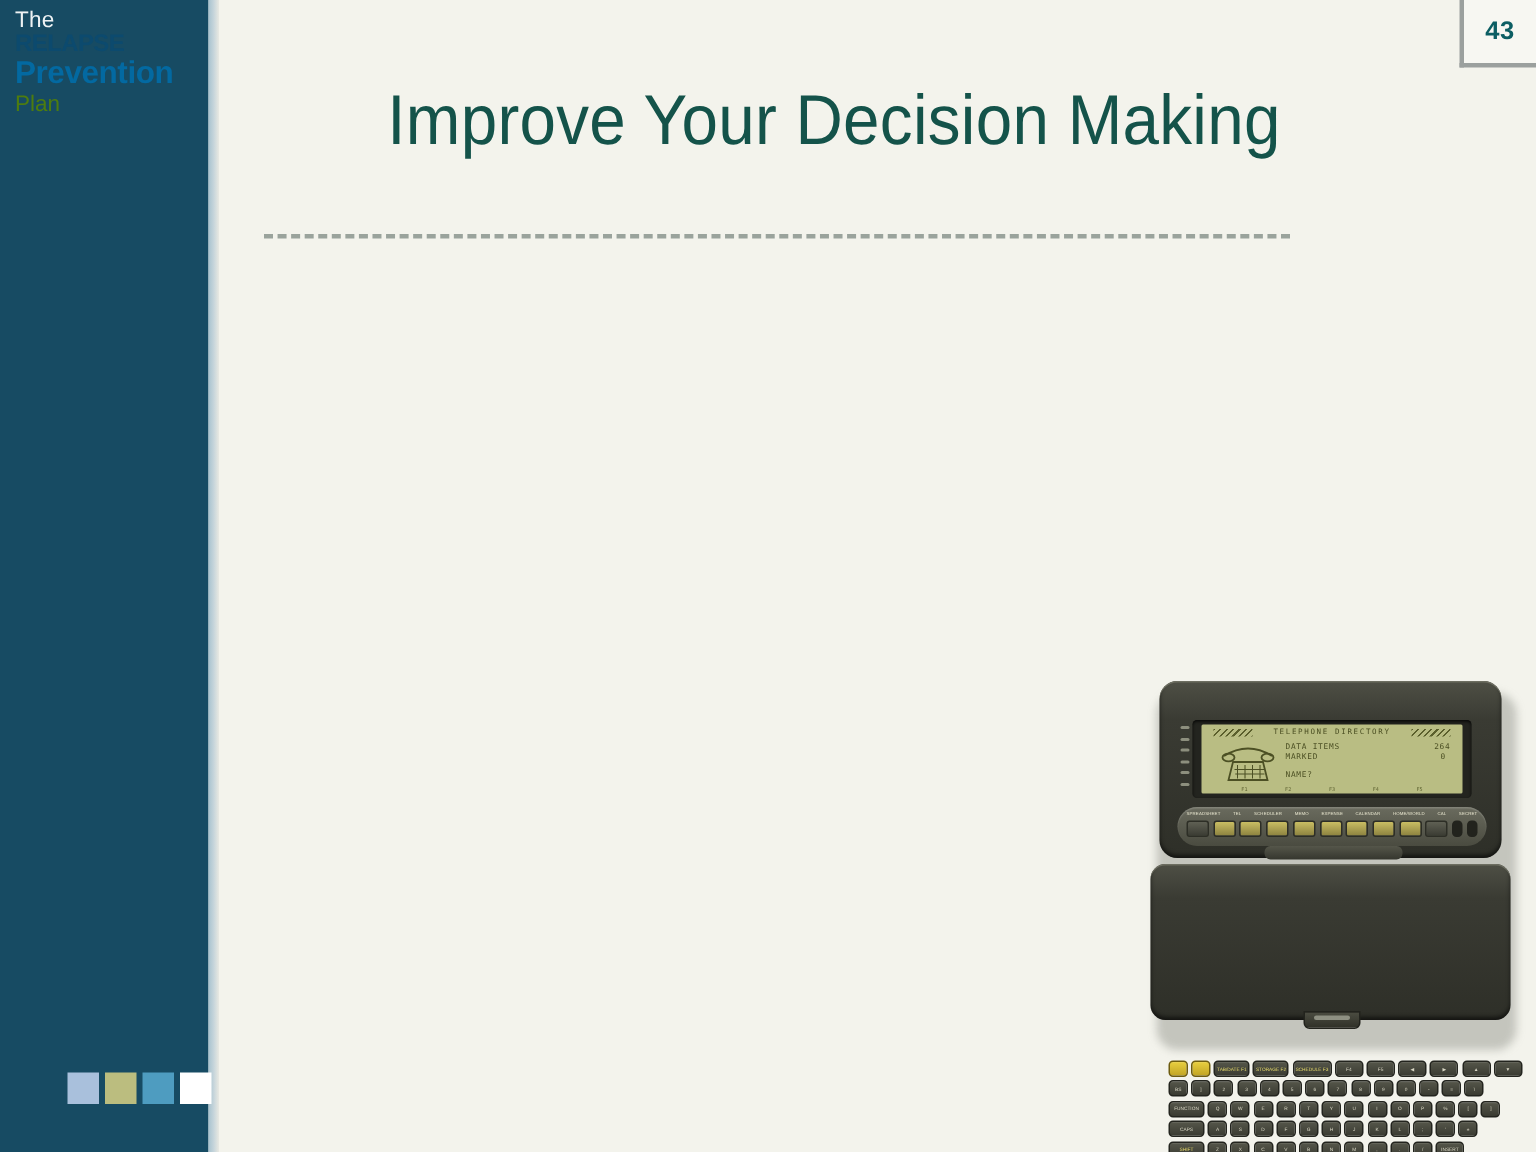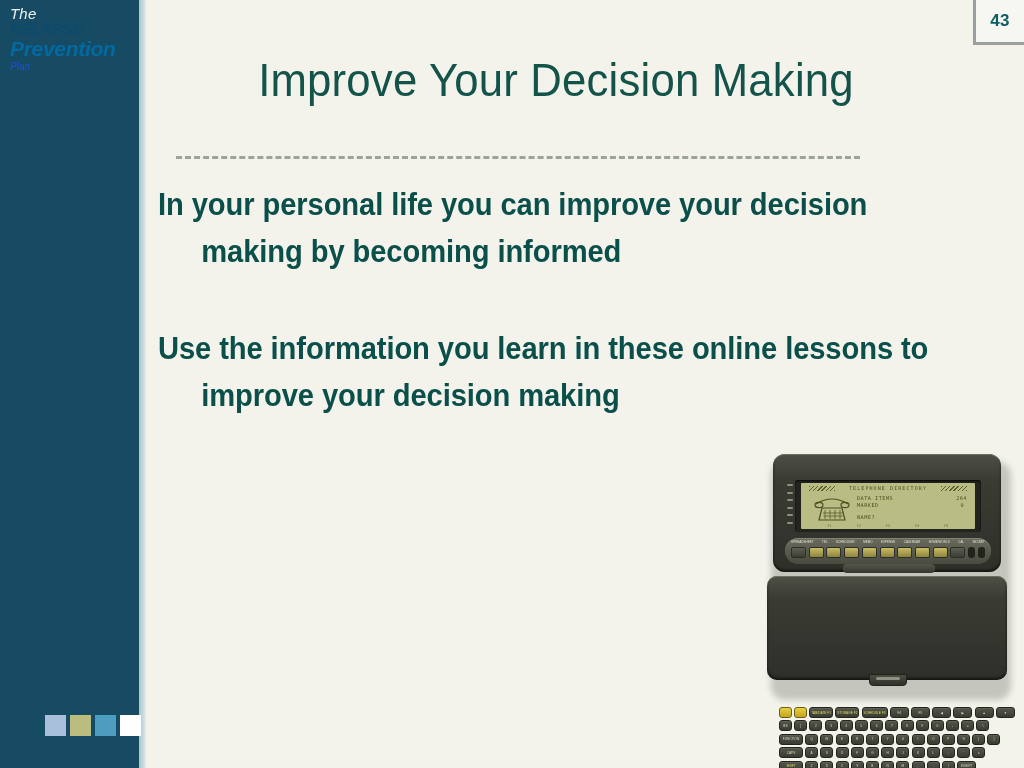--- a/index.html
+++ b/index.html
@@ -37,21 +37,20 @@
   }
 
   
   .logo {
     position: absolute;
     left: 10px;
     top: 6px;
     width: 126px;
     color: #ffffff;
     line-height: 1;
-    font-style: italic;
   }
   .logo-the {
     font-size: 15px;
     font-weight: 400;
     letter-spacing: .2px;
     color: #eef2f4;
     margin-bottom: 1px;
   }
   .logo-relapse {
     font-size: 16px;
@@ -61,23 +60,23 @@
     line-height: 1.02;
   }
   .logo-prevention {
     font-size: 21px;
     font-weight: bold;
     letter-spacing: -0.3px;
     color: #0369a1;
     line-height: 1.08;
   }
   .logo-plan {
-    font-size: 10px;
+    font-size: 15px;
     font-weight: 400;
-    color: #1d4ed8;
+    color: #4d7c0f;
     line-height: 1.15;
   }
 
   
   .swatches {
     position: absolute;
     left: 45px;
     bottom: 32px;
     display: flex;
     gap: 4px;
@@ -418,24 +417,20 @@
   </div>
 
   <div class="page-num-box">
     <span class="page-num">43</span>
   </div>
 
   <div class="title">Improve Your Decision Making</div>
 
   <div class="divider"></div>
 
-  <div class="body">
-    <div class="para">In your personal life you can improve your decision making by becoming informed</div>
-    <div class="para">Use the information you learn in these online lessons to improve your decision making</div>
-  </div>
 
   <div class="device">
     <div class="dev-shadow"></div>
 
     <div class="lid">
       <div class="lcd-bars">
         <i></i>
           <i></i>
           <i></i>
           <i></i>

